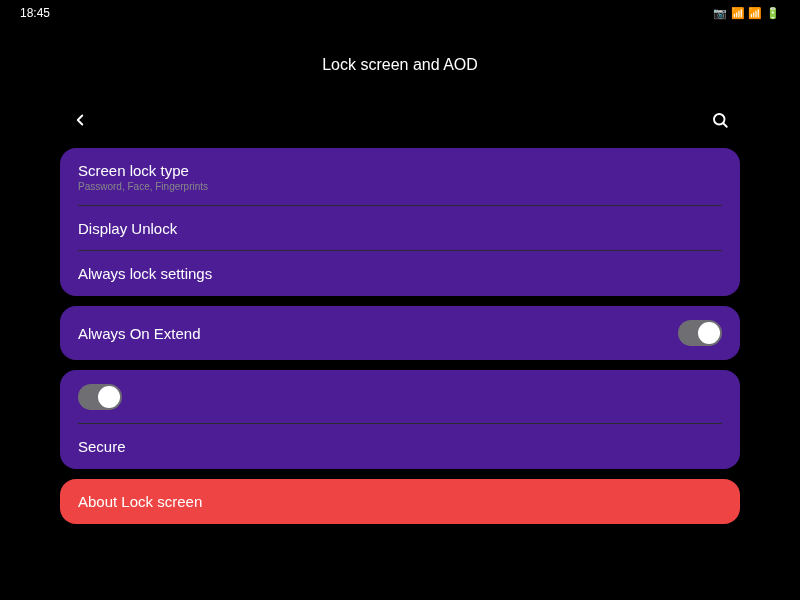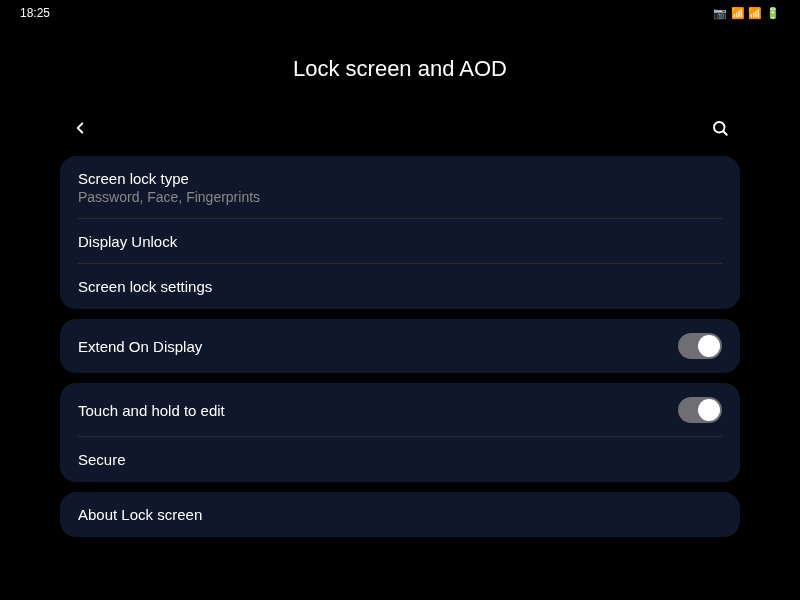--- a/index.html
+++ b/index.html
@@ -27,21 +27,21 @@
     .status-icons {
       display: flex;
       align-items: center;
       gap: 4px;
       font-size: 11px;
     }
 
     
     .page-title {
       text-align: center;
-      font-size: 22px;
+      font-size: 16px;
       font-weight: 400;
       color: #fff;
       margin: 30px 0 30px 0;
     }
 
     
     .content {
       padding: 0 60px;
     }
 
@@ -60,21 +60,21 @@
       display: flex;
       align-items: center;
       justify-content: center;
       cursor: pointer;
       color: #fff;
       font-size: 18px;
     }
 
     
     .card {
-      background: #0f172a;
+      background: #4c1d95;
       border-radius: 16px;
       margin-bottom: 10px;
       overflow: hidden;
     }
 
     .card-item {
       padding: 14px 18px;
       position: relative;
       cursor: pointer;
     }
@@ -89,21 +89,21 @@
       background: #2c2c2e;
     }
 
     .item-title {
       font-size: 15px;
       color: #fff;
       font-weight: 400;
     }
 
     .item-subtitle {
-      font-size: 14px;
+      font-size: 10px;
       color: #888;
       margin-top: 2px;
     }
 
     .item-row {
       display: flex;
       justify-content: space-between;
       align-items: center;
     }
 
@@ -138,30 +138,30 @@
     .toggle.on .toggle-thumb {
       left: 20px;
     }
 
     .toggle.off .toggle-thumb {
       left: 2px;
     }
 
     
     .card-about {
-      background: #0f172a;
+      background: #ef4444;
       border-radius: 16px;
       margin-bottom: 10px;
     }
   </style>
 </head>
 <body>
 
 <div class="status-bar">
-  <span>18:25</span>
+  <span>18:45</span>
   <div class="status-icons">
     <span>📷</span>
     <span>📶</span>
     <span>📶</span>
     <span>🔋</span>
   </div>
 </div>
 
 <div class="page-title">Lock screen and AOD</div>
 
@@ -183,39 +183,38 @@
 
   <div class="card">
     <div class="card-item">
       <div class="item-title">Screen lock type</div>
       <div class="item-subtitle">Password, Face, Fingerprints</div>
     </div>
     <div class="card-item">
       <div class="item-title">Display Unlock</div>
     </div>
     <div class="card-item">
-      <div class="item-title">Screen lock settings</div>
+      <div class="item-title">Always lock settings</div>
     </div>
   </div>
 
   <div class="card">
     <div class="card-item">
       <div class="item-row">
-        <div class="item-title">Extend On Display</div>
+        <div class="item-title">Always On Extend</div>
         <div class="toggle on">
           <div class="toggle-thumb"></div>
         </div>
       </div>
     </div>
   </div>
 
   <div class="card">
     <div class="card-item">
       <div class="item-row">
-        <div class="item-title">Touch and hold to edit</div>
         <div class="toggle on">
           <div class="toggle-thumb"></div>
         </div>
       </div>
     </div>
     <div class="card-item">
       <div class="item-title">Secure</div>
     </div>
   </div>
 

